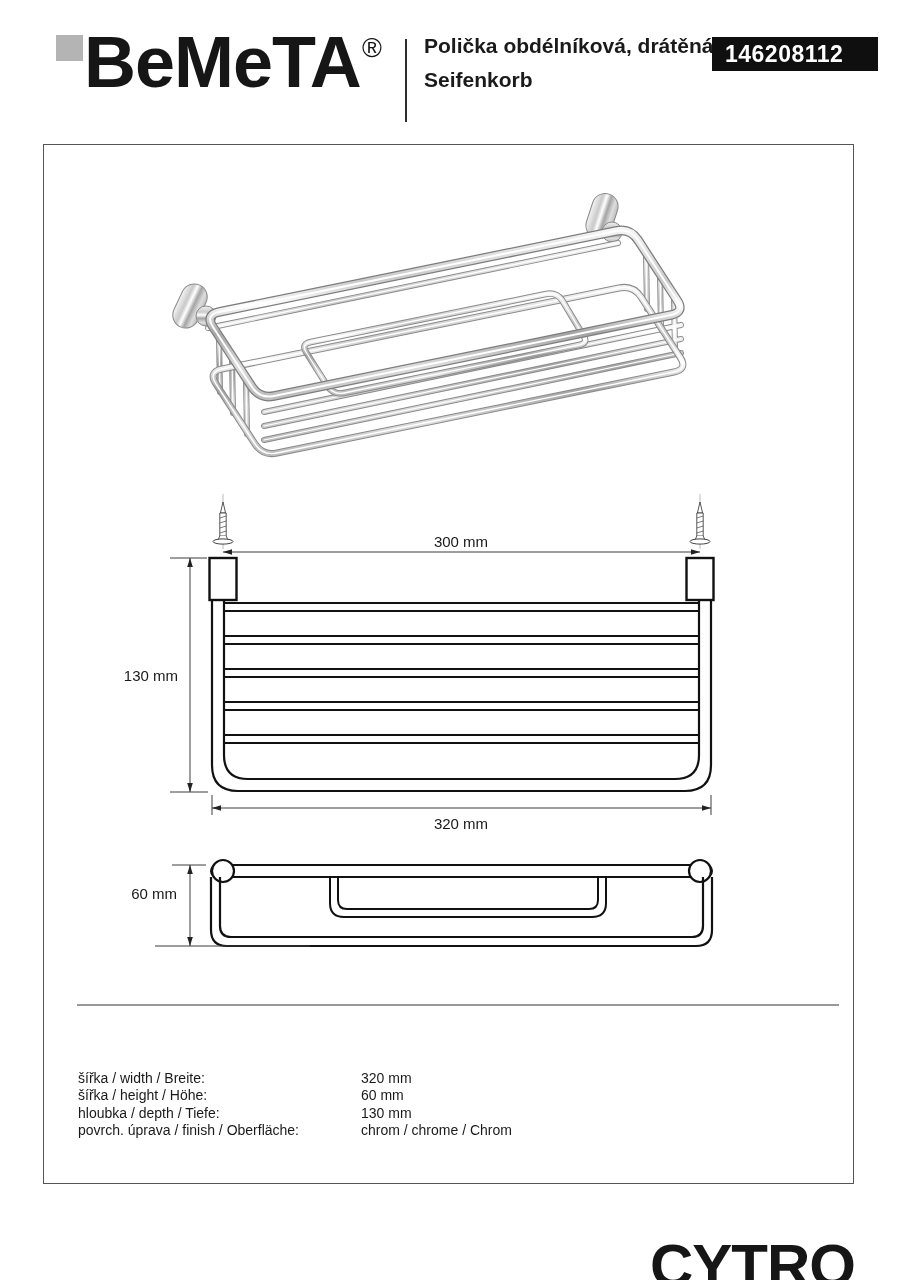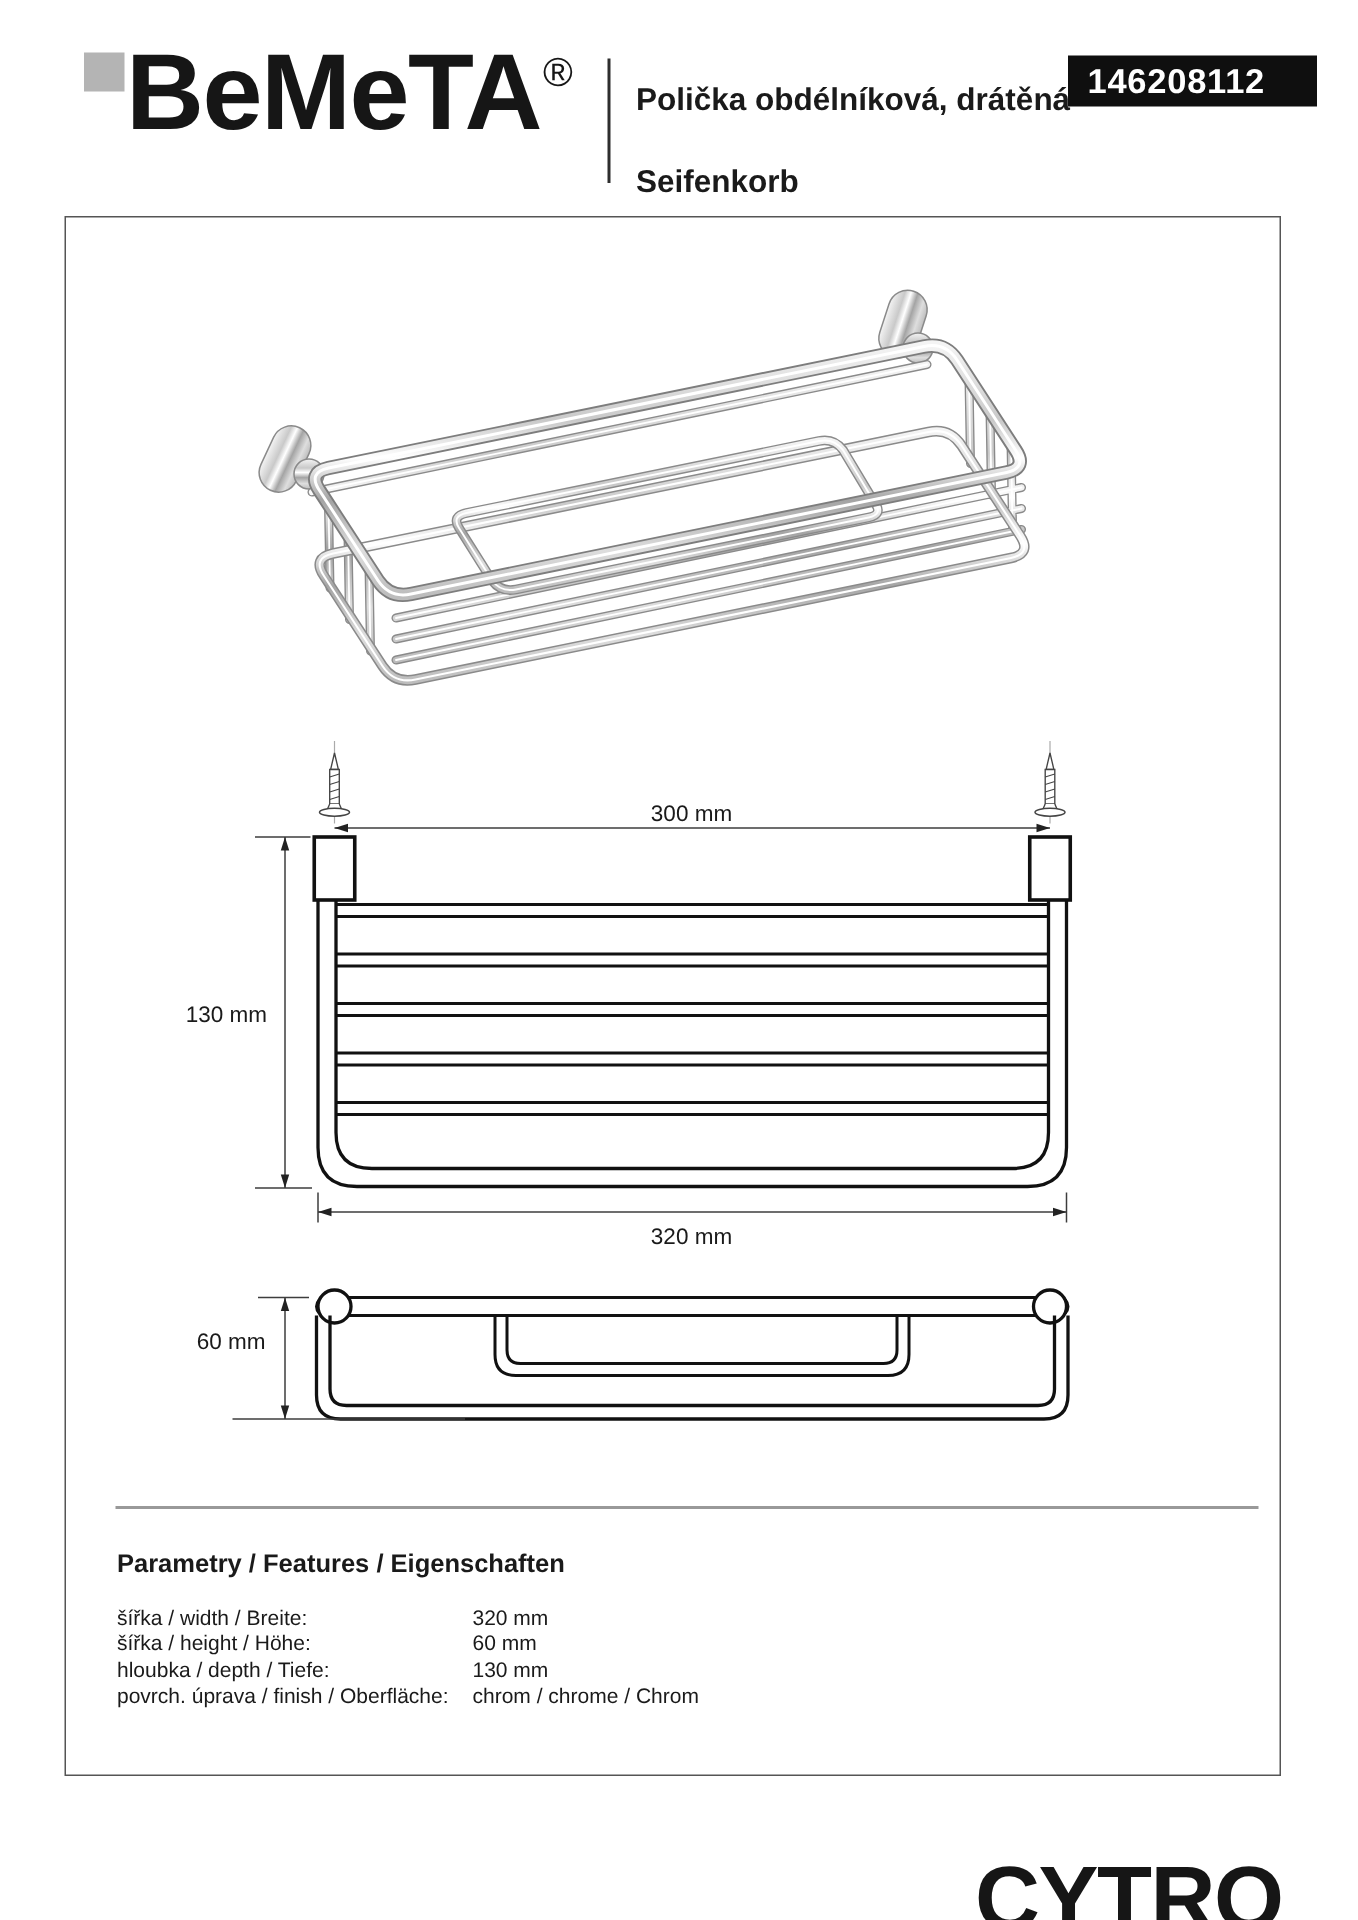--- a/index.html
+++ b/index.html
@@ -7,35 +7,35 @@
     position:relative;width:905px;height:1280px;background:#fff;overflow:hidden;
     font-family:"Liberation Sans", sans-serif;color:#1a1a1a;border-radius:19px;
   }
   
   .logo-square{position:absolute;left:56px;top:35px;width:27px;height:26px;background:#b4b4b4;}
   .brand{position:absolute;left:84px;top:22px;font-size:72px;font-weight:bold;
          letter-spacing:-1px;line-height:80px;color:#161616;}
   .brand-reg{position:absolute;left:362px;top:33px;font-size:27px;font-weight:normal;color:#161616;}
   .header-divider{position:absolute;left:405px;top:39px;width:2px;height:83px;background:#2e2e2e;}
   .titles{position:absolute;left:424px;top:29px;}
-  .titles div{font-size:21px;font-weight:bold;line-height:33.5px;white-space:nowrap;margin-top:21px;}
+  .titles div{font-size:21px;font-weight:bold;line-height:33.5px;white-space:nowrap;}
   .code-box{position:absolute;left:712px;top:37px;width:166px;height:34px;background:#0f0f0f;}
   .code-box span{display:block;padding:4px 0 0 13px;color:#fff;font-size:23px;font-weight:bold;letter-spacing:0.5px;}
   
   .frame{position:absolute;left:43px;top:144px;width:809px;height:1038px;
          border:1.5px solid #555;background:#fff;}
   .params-divider{position:absolute;left:77px;top:1004px;width:762px;height:2px;background:#999;}
   
   .photo-svg{position:absolute;left:150px;top:190px;width:600px;height:300px;}
   .drawing-svg{position:absolute;left:43px;top:144px;width:812px;height:1041px;}
   .drawing-svg text{font-family:"Liberation Sans", sans-serif;font-size:15px;fill:#1a1a1a;}
   
   .params-heading{position:absolute;left:78px;top:1033px;font-size:17px;font-weight:bold;}
   .params{position:absolute;left:78px;top:1070px;font-size:14px;line-height:17.4px;}
-  .prow{display:flex;}
+  .prow{display:flex;gap:46px;}
   .plabel{width:237px;}
   
   .cytro{position:absolute;right:50px;top:1231px;font-size:60px;font-weight:bold;
          letter-spacing:-1px;color:#161616;}
   
   .wire{stroke:#111;stroke-width:2.2;fill:none;}
   .wire-thin{stroke:#111;stroke-width:2;fill:none;}
   .mount{fill:#fff;stroke:#111;stroke-width:2.4;}
   .dim{stroke:#3d3d3d;stroke-width:1;fill:none;}
   .arr{fill:#222;}
@@ -164,21 +164,20 @@
         <line class="dim" x1="155" y1="946" x2="310" y2="946"></line>
         <line class="dim" x1="190" y1="865" x2="190" y2="946"></line>
         <use href="#arr" class="arr" transform="translate(190,865) rotate(90)"></use>
         <use href="#arr" class="arr" transform="translate(190,946) rotate(-90)"></use>
         <text x="177" y="899" text-anchor="end">60 mm</text>
       </g>
     </g>
   </svg>
 
   <div class="params-divider"></div>
-  <div class="params-heading">Parametry / Features / Eigenschaften</div>
   <div class="params">
     <div class="prow">
       <span class="plabel">šířka / width / Breite:</span>
       <span class="pvalue">320 mm</span>
     </div>
     <div class="prow">
       <span class="plabel">šířka / height / Höhe:</span>
       <span class="pvalue">60 mm</span>
     </div>
     <div class="prow">

